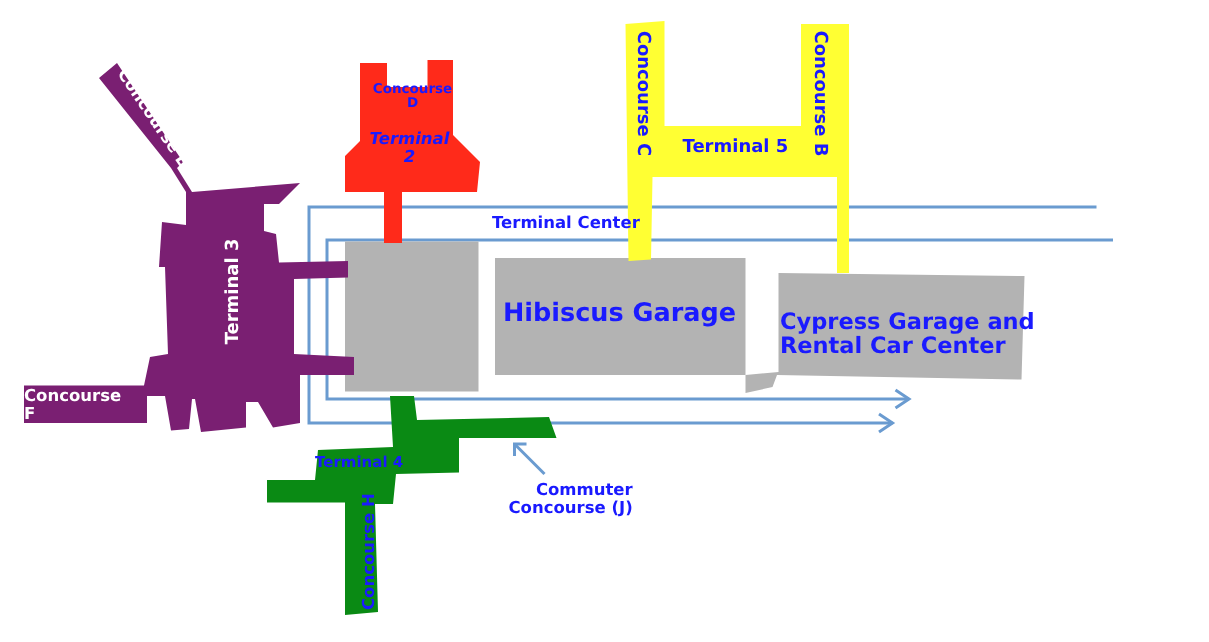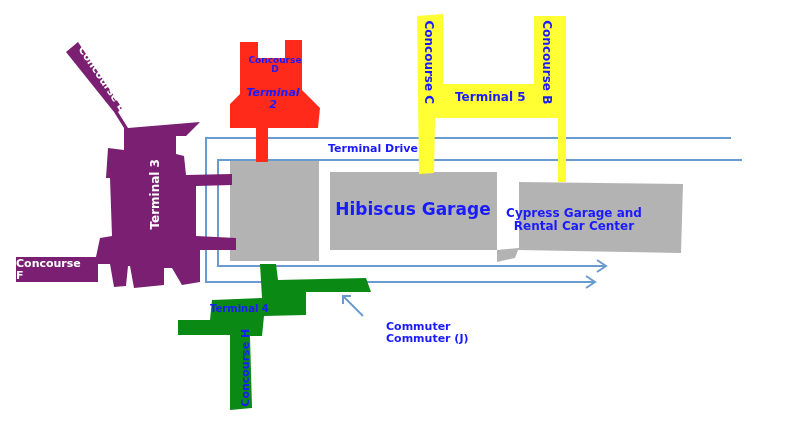--- a/index.html
+++ b/index.html
@@ -31,26 +31,26 @@
   <path fill="#ffff33" d="M417,16 L443,14 L443,84 L534,84 L534,16 L566,16 L566,182 L558,182 L558,118 L435,118 L434,173 L419,174 Z"></path>
 
   <path fill="#0a8a14" d="M260,264 L276,264 L278,280 L366,278 L371,292 L306,292 L306,315 L264,316 L262,336 L250,336 L252,408 L230,410 L230,335 L178,335 L178,320 L210,320 L212,300 L262,298 Z"></path>
 
   <g stroke="#6a9bd0" stroke-width="2" fill="none">
     <line x1="363" y1="316" x2="343" y2="296"></line>
     <polyline points="343,304 343,296 351,296"></polyline>
   </g>
 </svg>
 
-<div class="lbl" style="left:328px;top:143px;font-size:11px;">Terminal Drive</div>
+<div class="lbl" style="left:328px;top:143px;font-size:11px;">Terminal Center</div>
 
 <div class="lbl" style="left:232px;top:191px;width:86px;font-size:17px;">
 </div>
 <div class="lbl" style="left:330px;top:201px;width:166px;font-size:17px;">Hibiscus Garage</div>
-<div class="lbl" style="left:504px;top:207px;width:140px;font-size:12px;">
+<div class="lbl" style="left:520px;top:207px;width:140px;font-size:15px;">
   <div>Cypress Garage and</div>
   <div>Rental Car Center</div>
 </div>
 
 <div class="lbl" style="left:455px;top:91px;font-size:12px;">Terminal 5</div>
 <div class="lbl" style="left:374px;top:56px;width:110px;font-size:12px;transform:rotate(90deg);">Concourse C</div>
 <div class="lbl" style="left:492px;top:56px;width:110px;font-size:12px;transform:rotate(90deg);">Concourse B</div>
 
 <div class="lbl" style="left:242px;top:56px;width:66px;font-size:9px;">
   <div>Concourse</div>
@@ -64,16 +64,16 @@
 <div class="lbl lbl-w" style="left:115px;top:188px;width:80px;font-size:12px;transform:rotate(-90deg);">Terminal 3</div>
 <div class="lbl lbl-w" style="left:62px;top:73px;width:80px;font-size:11px;transform:rotate(56deg);">Concourse E</div>
 <div class="lbl lbl-w" style="left:16px;top:258px;font-size:11px;text-align:left;">
   <div>Concourse</div>
   <div>F</div>
 </div>
 
 <div class="lbl" style="left:210px;top:304px;font-size:10px;">Terminal 4</div>
 <div class="lbl" style="left:201px;top:362px;width:90px;font-size:11px;transform:rotate(-90deg);">Concourse H</div>
 
-<div class="lbl" style="left:339px;top:321px;font-size:11px;text-align:left;margin-left:47px;">
+<div class="lbl" style="left:339px;top:321px;font-size:11px;text-align:right;">
   <div>Commuter</div>
-  <div>Commuter (J)</div>
+  <div>Concourse (J)</div>
 </div>
 
 </body></html>

